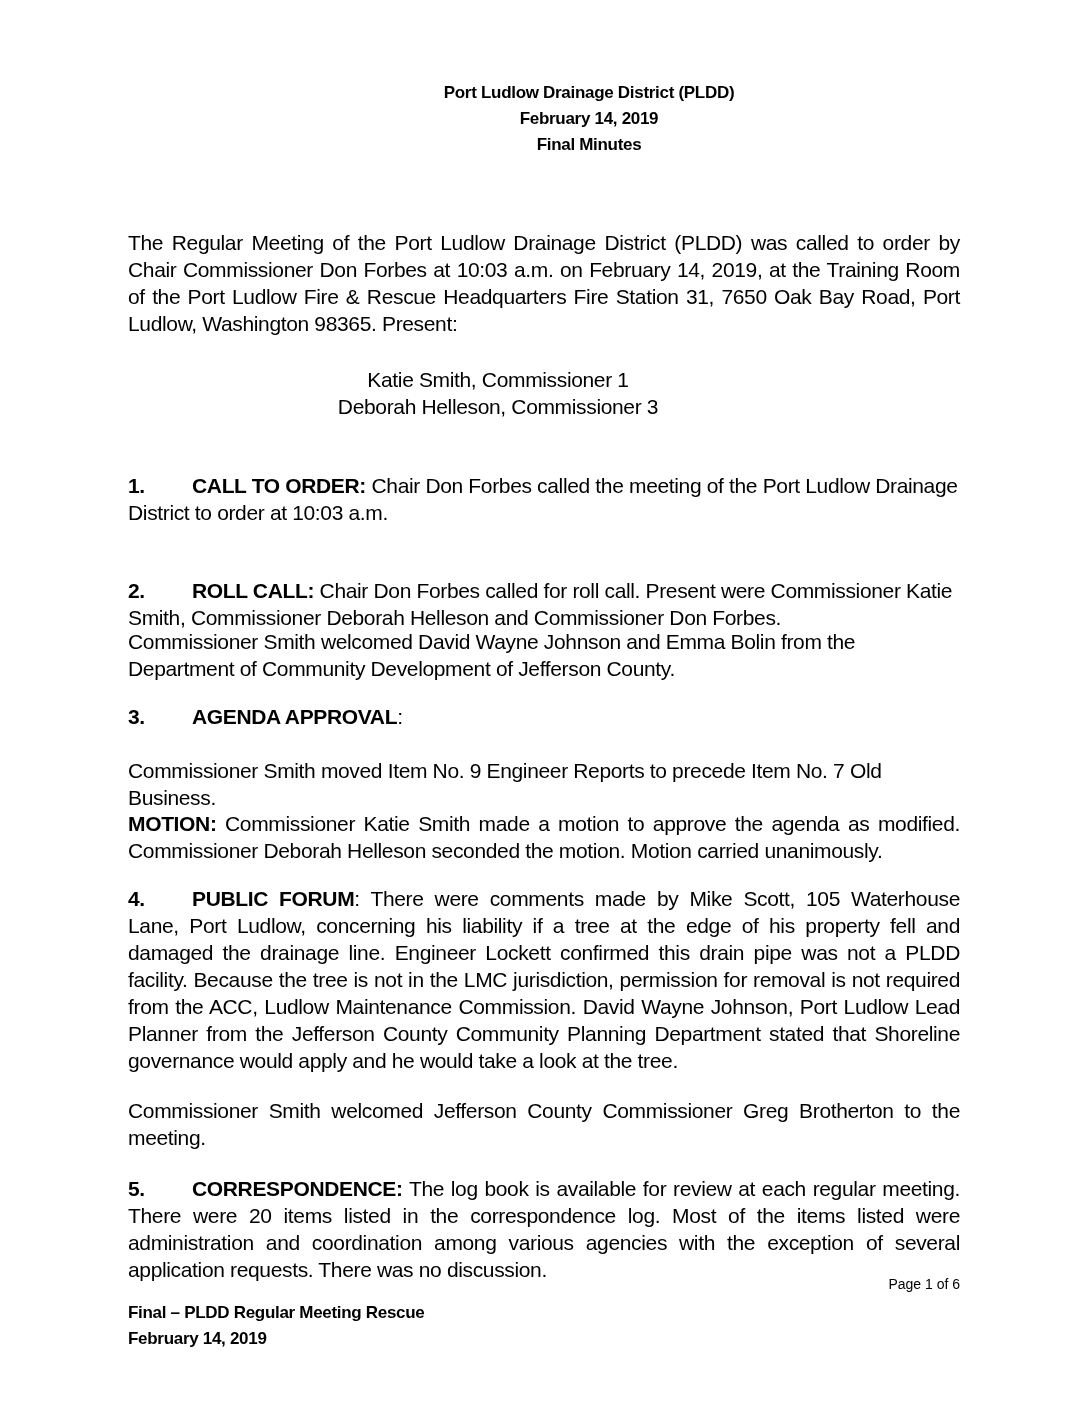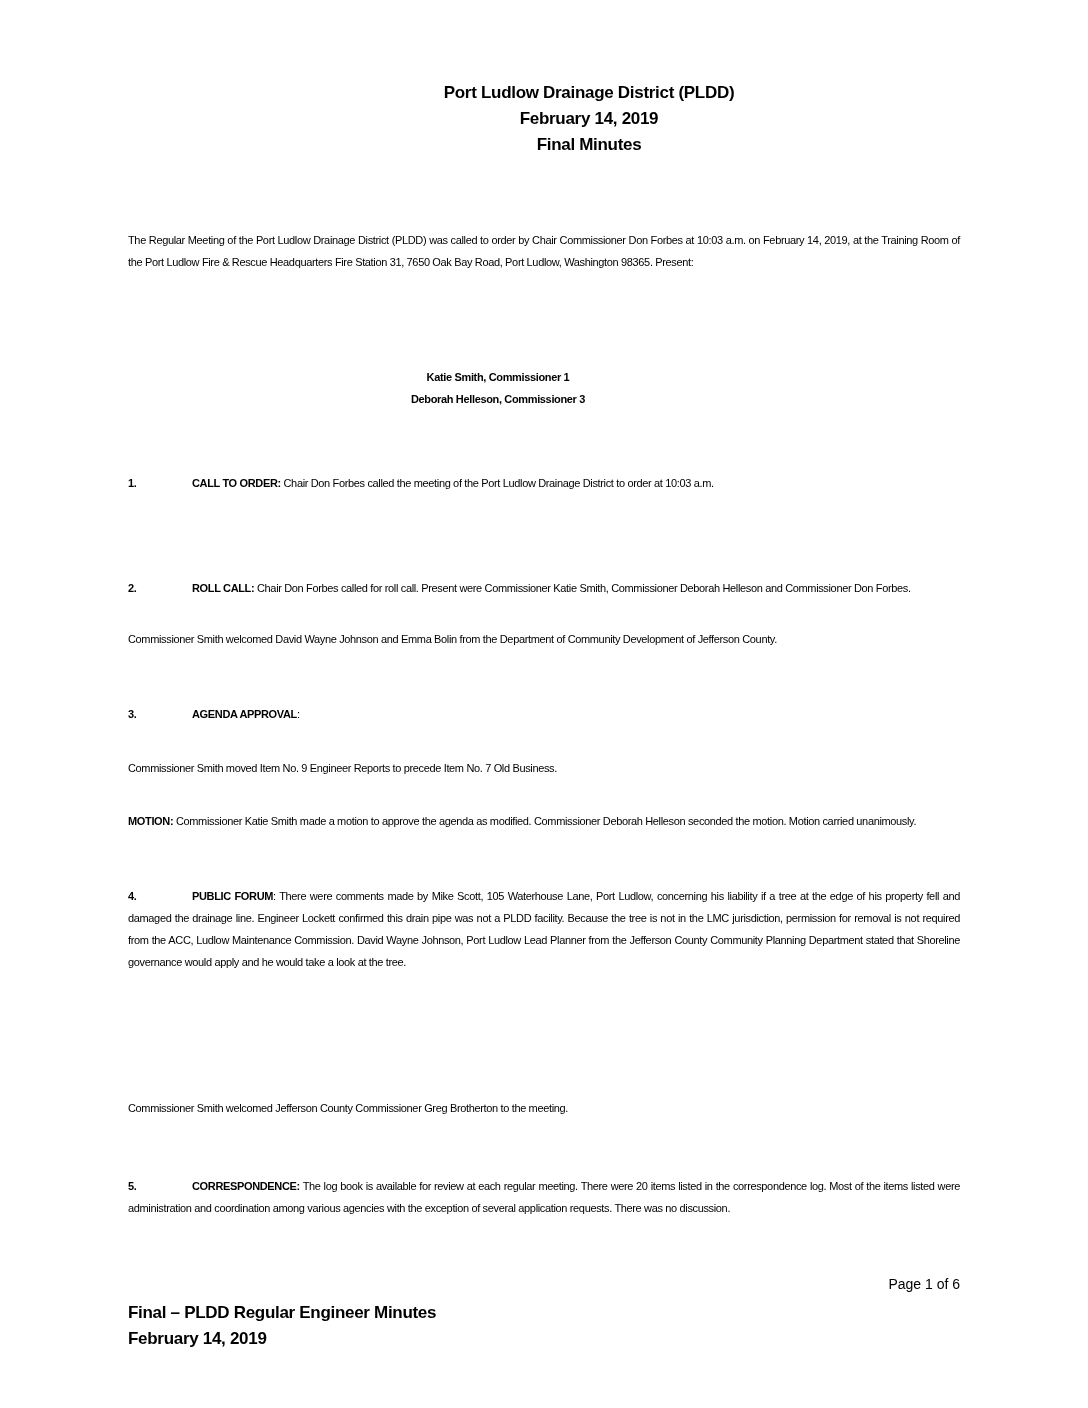--- a/index.html
+++ b/index.html
@@ -1,26 +1,26 @@
 <!DOCTYPE html>
 <html><head>
 <meta charset="utf-8">
 <style>
   html, body { margin: 0; padding: 0; background: #ffffff; }
   body { width: 1088px; height: 1408px; position: relative; overflow: hidden;
          font-family: "Liberation Sans Narrow", "Liberation Sans", sans-serif; color: #000; }
   .page { position: absolute; left: 0; top: 0; width: 1088px; height: 1408px; }
   .header { position: absolute; top: 80px; left: 0; width: 1088px; text-align: center;
             font-weight: bold; font-size: 17px; line-height: 26px; letter-spacing: -0.3px; padding-left: 45px; }
-  .p { position: absolute; left: 128px; width: 832px; font-size: 11px; line-height: 22px;
+  .p { position: absolute; left: 128px; width: 832px; font-size: 21px; line-height: 27px;
        letter-spacing: -0.35px; }
   .just { text-align: justify; text-align-last: auto; }
   .num { font-weight: bold; display: inline-block; width: 64px; }
   .head { font-weight: bold; }
-  .center { text-align: center; left: 0; width: 996px; font-weight: bold; }
+  .center { text-align: center; left: 0; width: 996px; }
   .pagenum { position: absolute; right: 128px; top: 1276px; font-size: 14px; }
   .footer { position: absolute; left: 128px; top: 1300px; font-weight: bold; font-size: 17px; line-height: 26px; letter-spacing: -0.3px; }
 </style>
 </head>
 <body>
 
 <div class="page">
 
   <div class="header">
     <div>Port Ludlow Drainage District (PLDD)</div>
@@ -61,17 +61,17 @@
 
   <div class="p just" style="top:1097px;">Commissioner Smith welcomed Jefferson County Commissioner Greg Brotherton to the meeting.</div>
 
   <div class="p just" style="top:1175px;">
     <span class="num">5.</span><span class="head">CORRESPONDENCE:</span><span> The log book is available for review at each regular meeting. There were 20 items listed in the correspondence log. Most of the items listed were administration and coordination among various agencies with the exception of several application requests. There was no discussion.</span>
   </div>
 
   <div class="pagenum">Page 1 of 6</div>
 
   <div class="footer">
-    <div>Final – PLDD Regular Engineer Minutes</div>
+    <div>Final – PLDD Regular Meeting Rescue</div>
     <div>February 14, 2019</div>
   </div>
 
 </div>
 
 </body></html>

